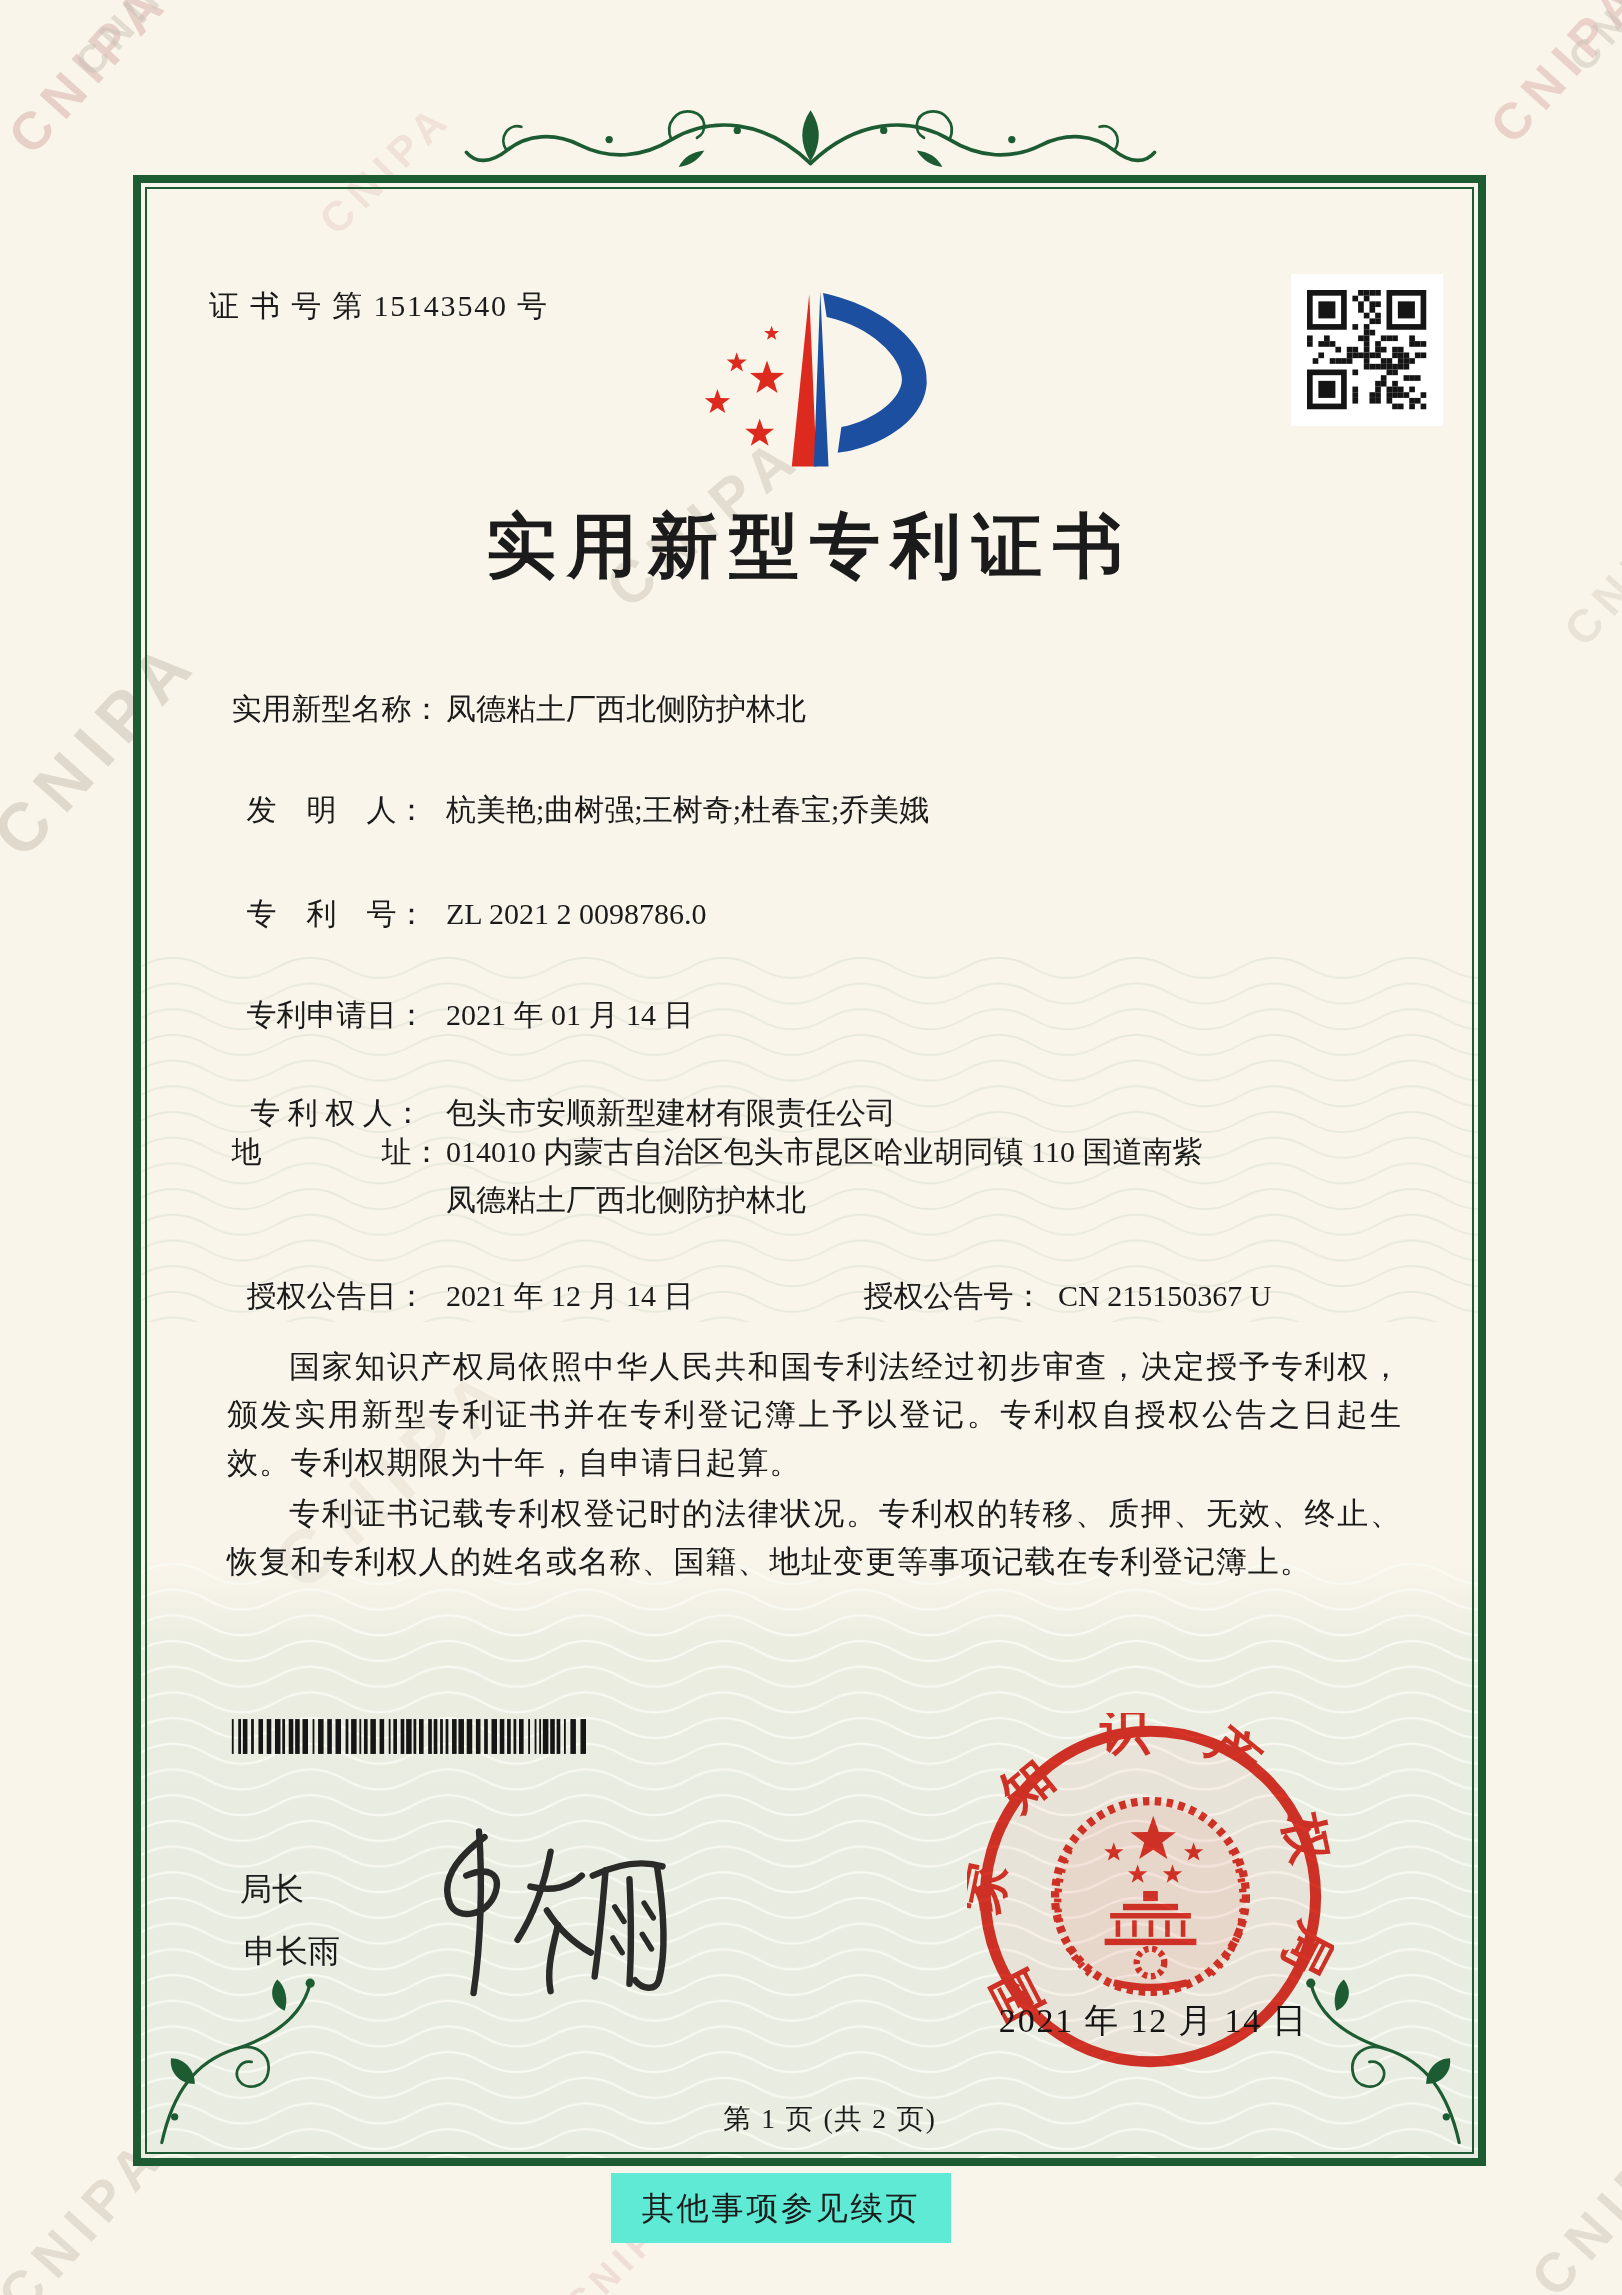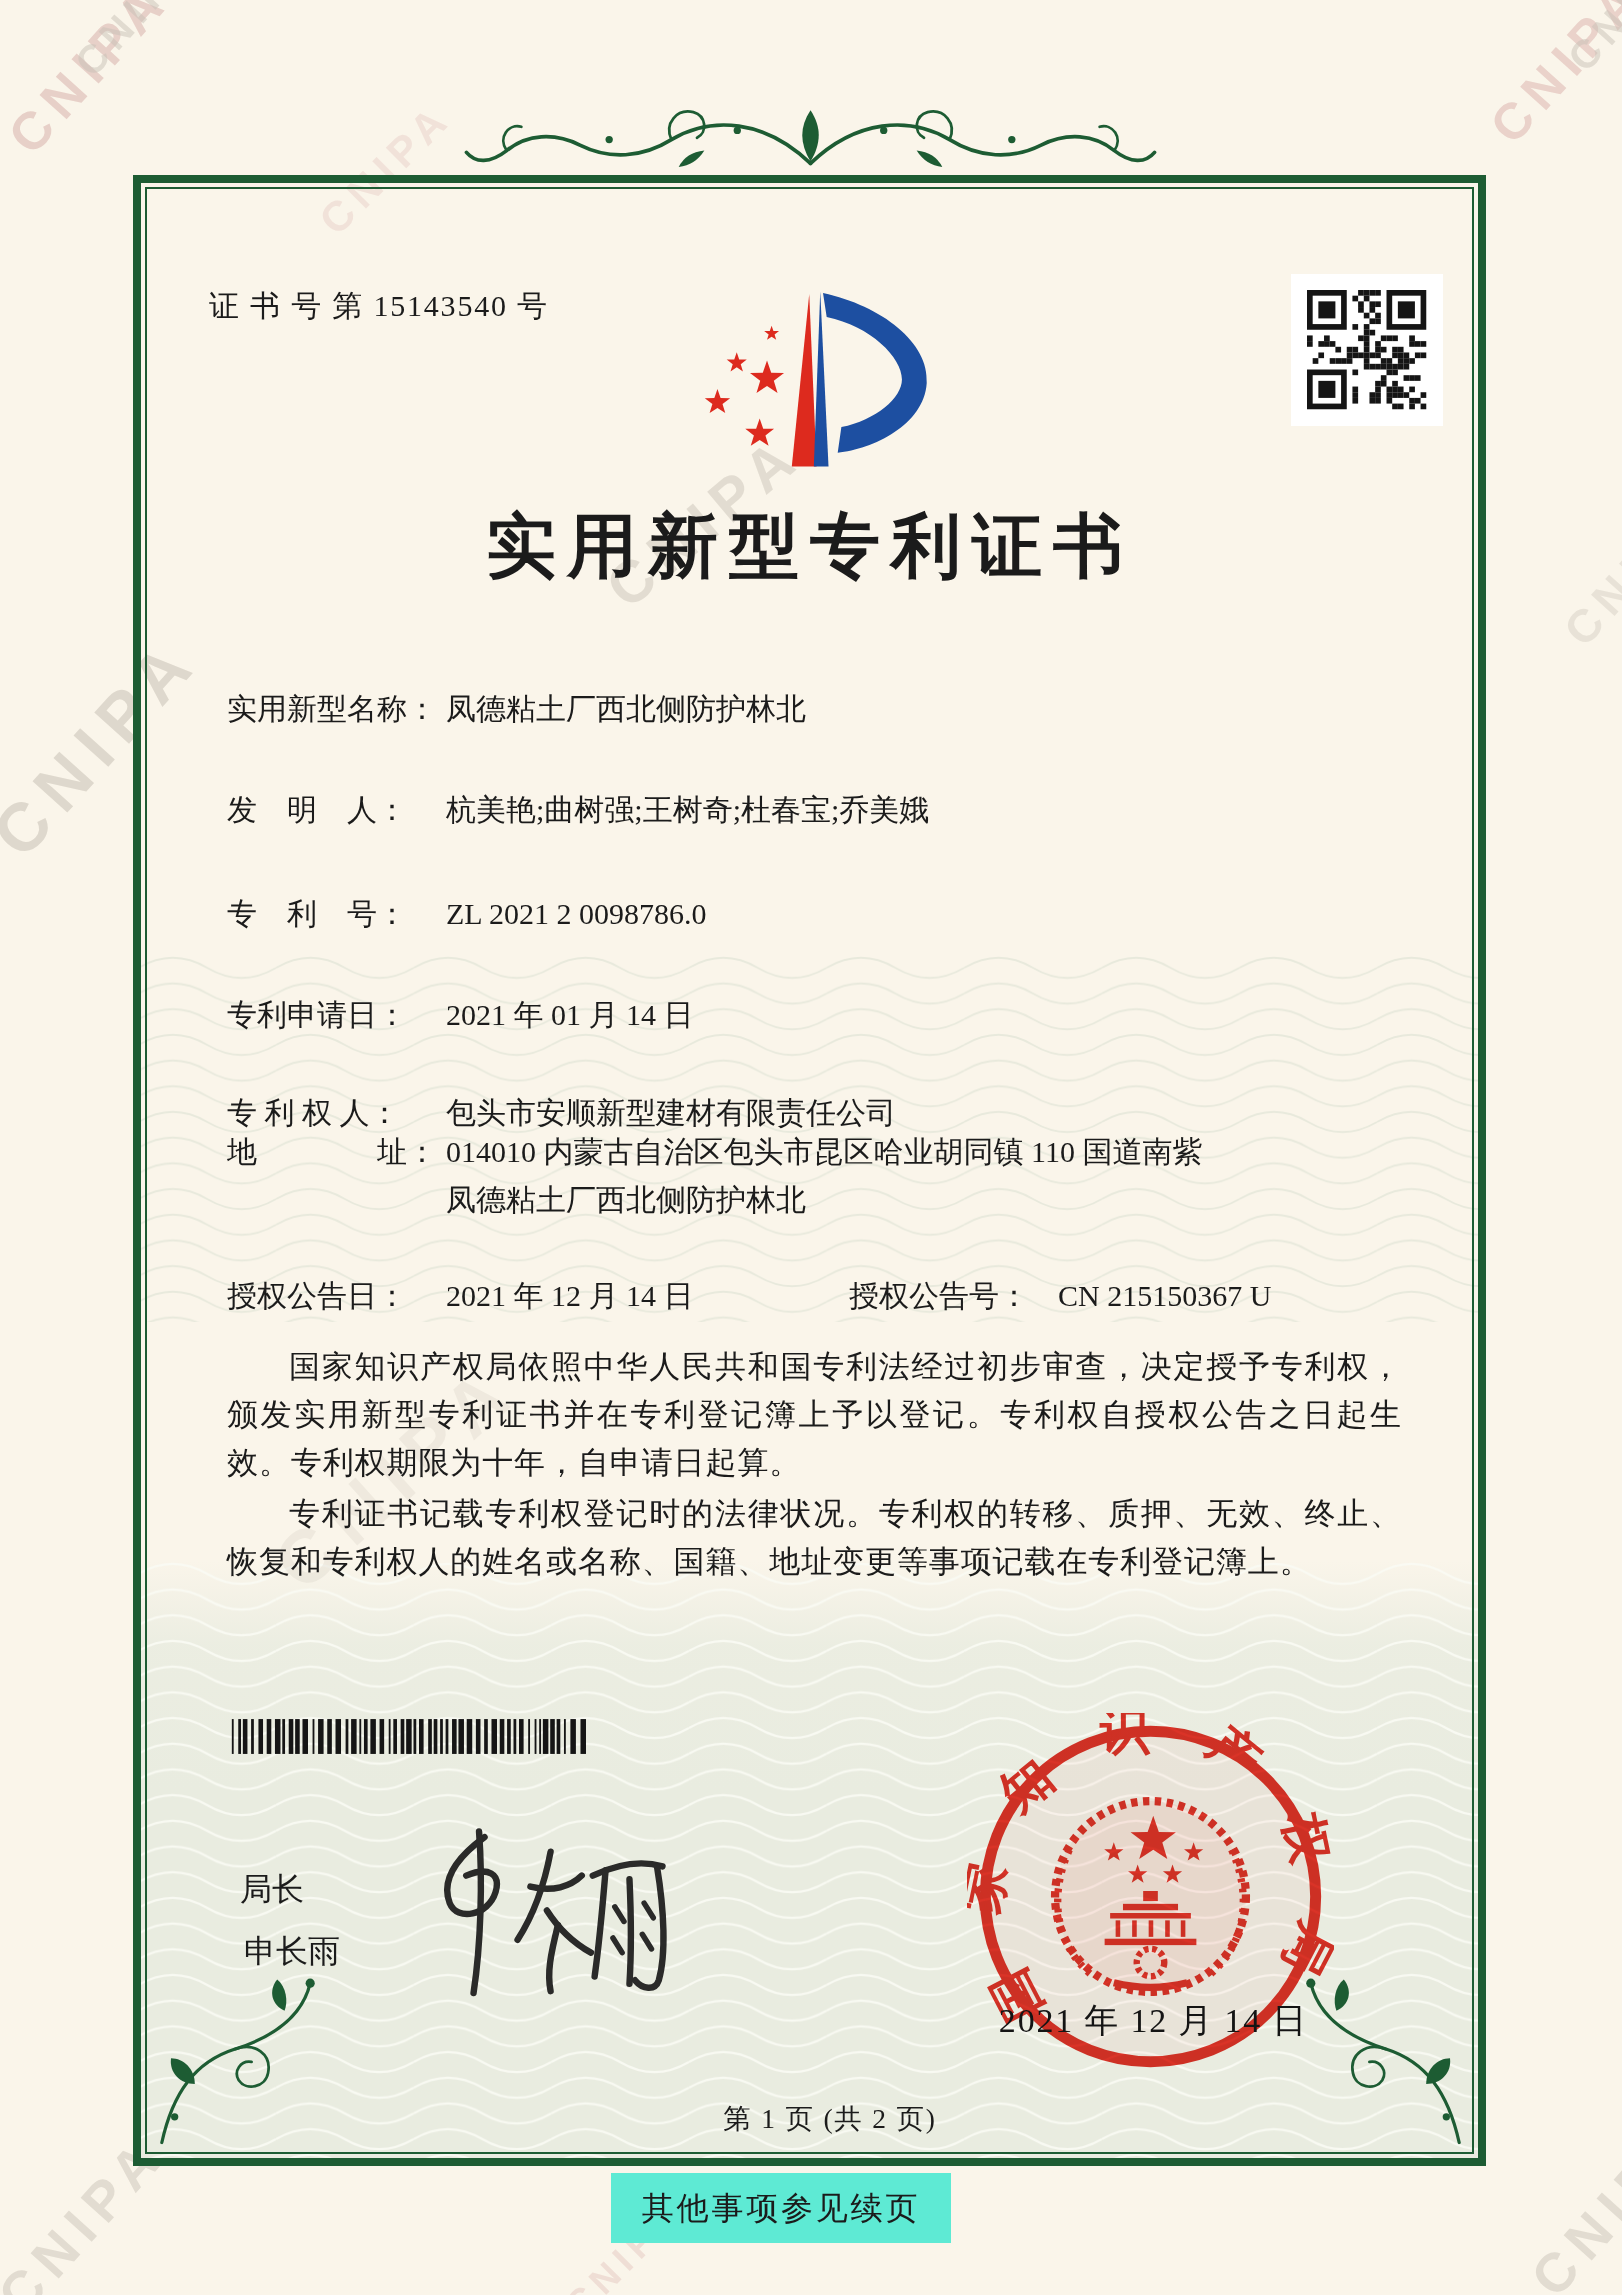--- a/index.html
+++ b/index.html
@@ -31,21 +31,21 @@
   .cert-no{position:absolute; left:209px; top:286px; font-size:30px; letter-spacing:1.8px; white-space:pre;}
   .logo{position:absolute; left:689px; top:269px; width:257px; height:207px;}
   .qr-box{position:absolute; left:1291px; top:274px; width:152px; height:152px; background:#fff;}
   .qr-box svg{position:absolute; left:15.6px; top:15.6px;}
   .title{
     position:absolute; left:0; top:500px; width:1604px; text-align:center;
     font-size:70px; font-weight:bold; letter-spacing:11px; white-space:pre;margin-left:8px;
   }
   
   .row{position:absolute; left:227px; display:flex; font-size:30px; line-height:40px;}
-  .row .lbl{min-width:219px; white-space:pre;}
+  .row .lbl{min-width:219px; white-space:pre;text-align:center;}
   .row .val{white-space:pre;}
   .addr-lines div{white-space:pre; line-height:48px;}
   
   .para{
     position:absolute; left:227px; width:1175px; font-size:31px; line-height:48px;
     text-align:justify; text-indent:62px; letter-spacing:0.9px;
   }
   
   .barcode{position:absolute; left:230px; top:1719px;}
   .sig-role{position:absolute; left:240px; top:1868px; font-size:32px; font-family:"Liberation Sans","DejaVu Sans",sans-serif;}

